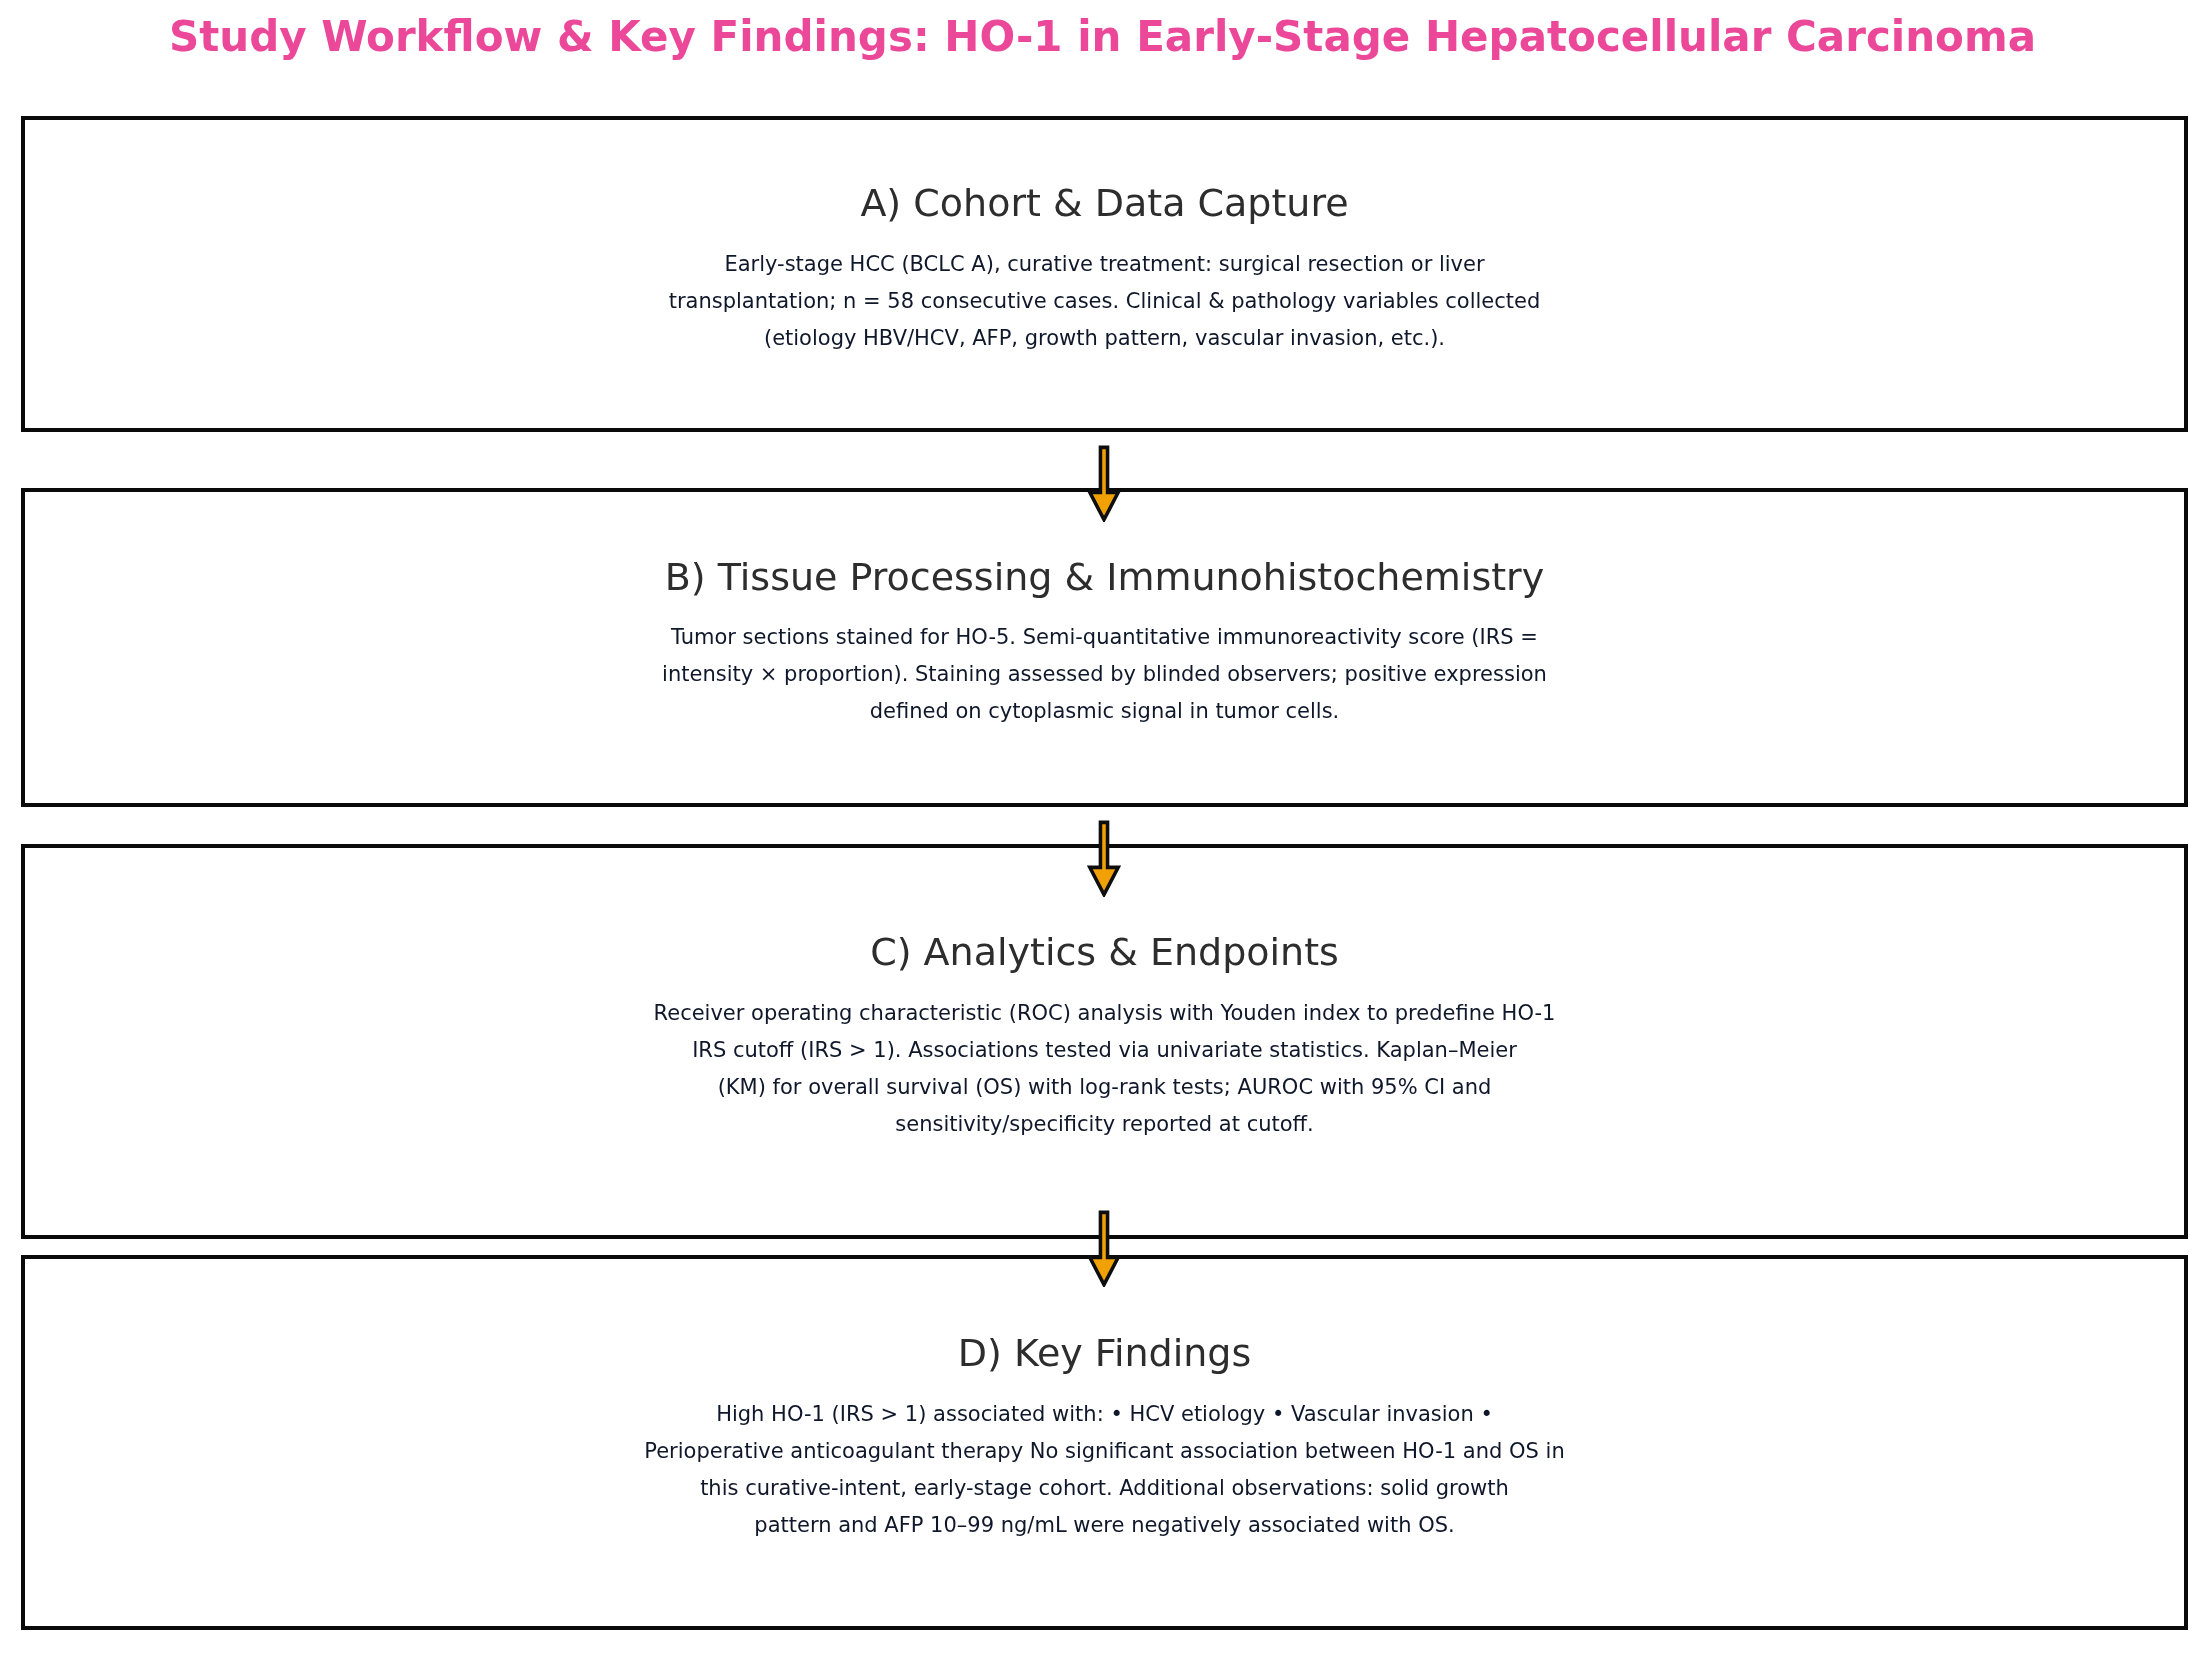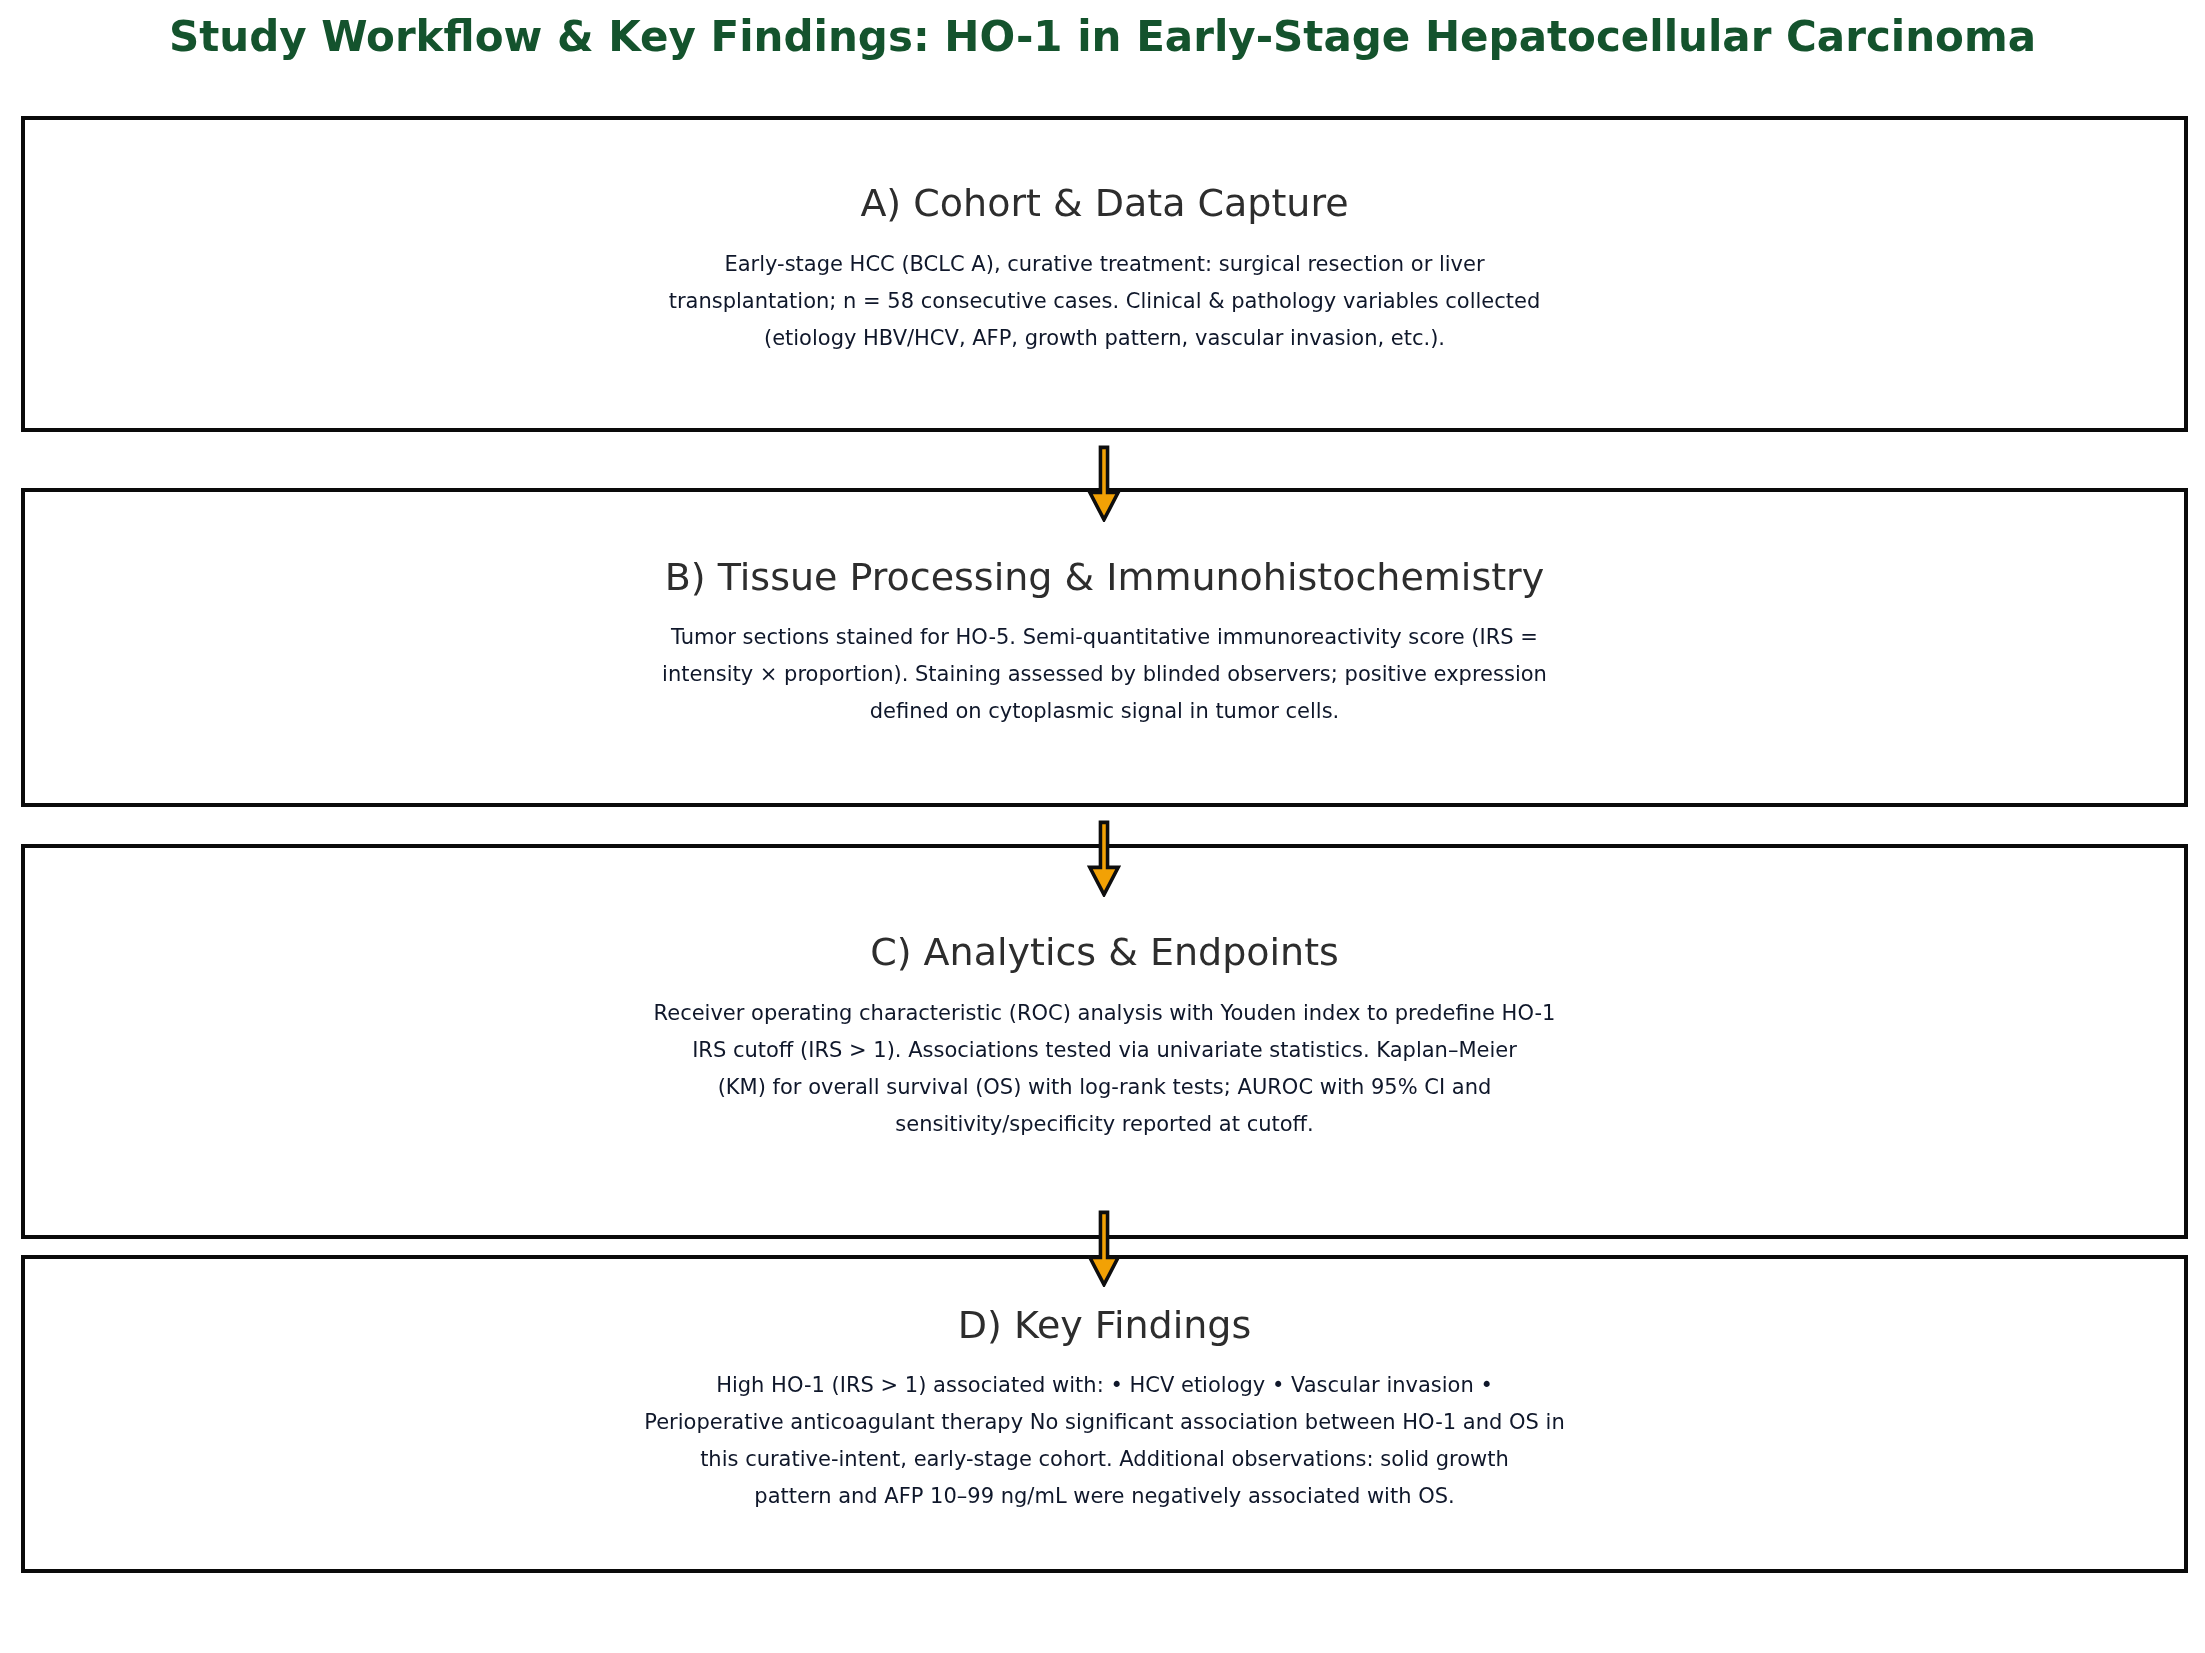--- a/index.html
+++ b/index.html
@@ -16,40 +16,40 @@
   }
   .main-title {
     position: absolute;
     top: 10.7px;
     left: 0;
     width: 100%;
     text-align: center;
     font-size: 42px;
     font-weight: bold;
     line-height: 51px;
-    color: #14532d;
+    color: #ec4899;
     letter-spacing: 0px;
   }
   .flow-box {
     position: absolute;
     left: 21px;
     width: 2167px;
     box-sizing: border-box;
     border: 4.8px solid #0a0a0a;
     background: #ffffff;
     display: flex;
     flex-direction: column;
     justify-content: center;
     align-items: center;
     text-align: center;
   }
   .box-a { top: 116px;  height: 316px; }
   .box-b { top: 488px;  height: 319px; align-items: center; }
   .box-c { top: 844px; height: 395px; }
-  .box-d { top: 1255px; height: 318px; }
+  .box-d { top: 1255px; height: 375px; }
   .box-heading {
     font-size: 38px;
     font-weight: normal;
     line-height: 46px;
     color: #2d2d2d;
     margin: 0 0 8.3px 0;
   }
   .box-body {
     font-size: 21px;
     line-height: 37px;

